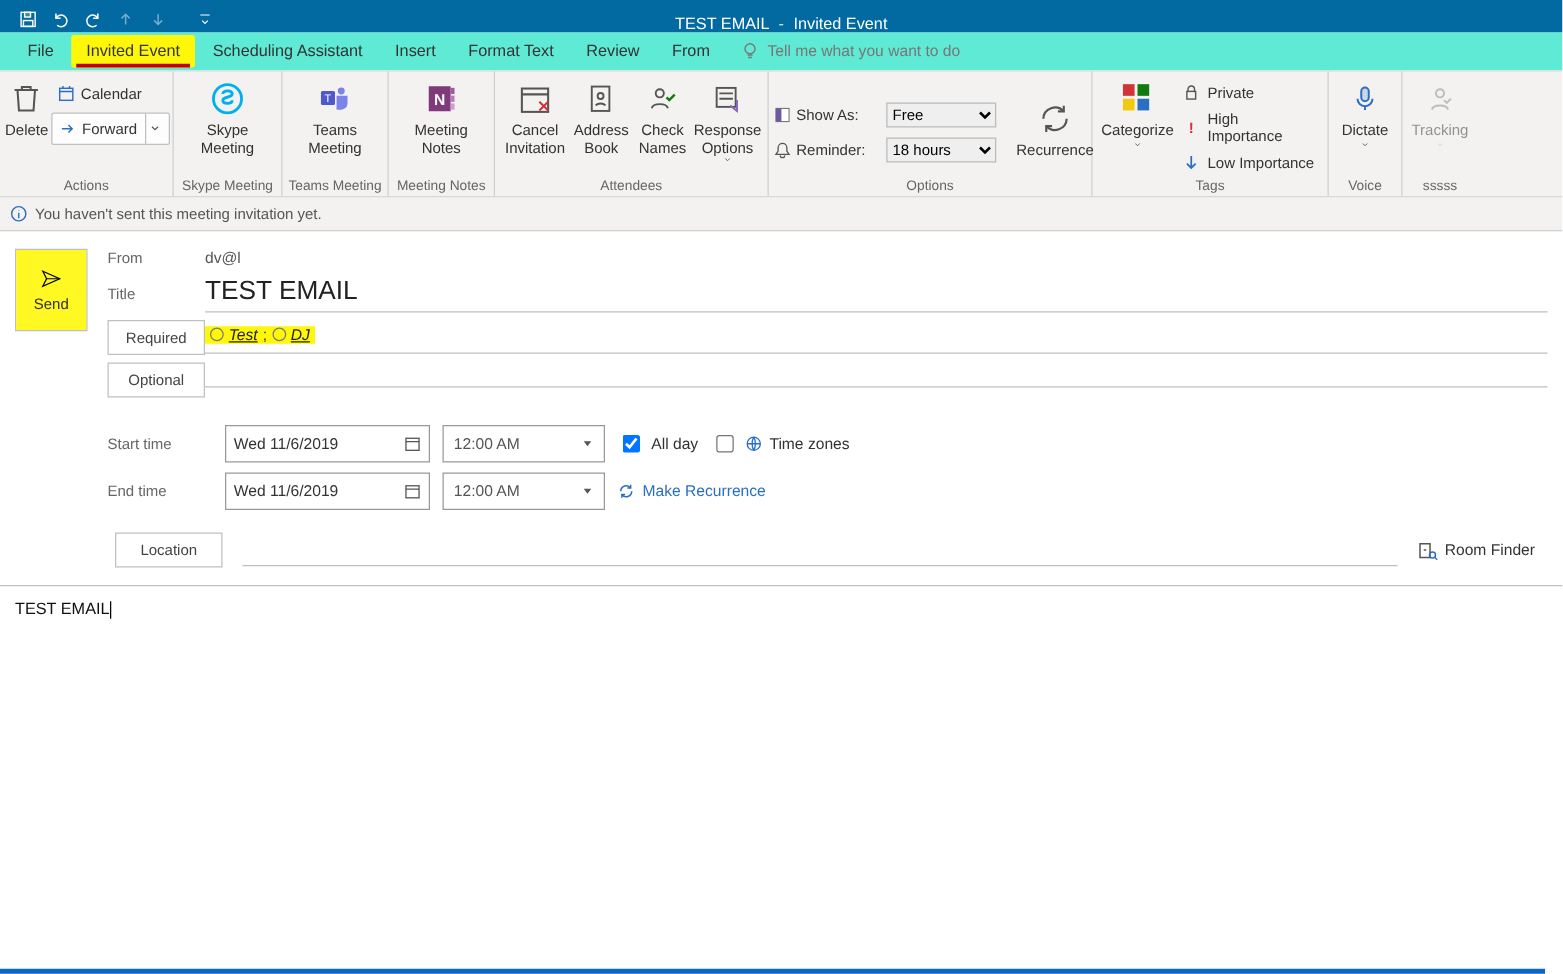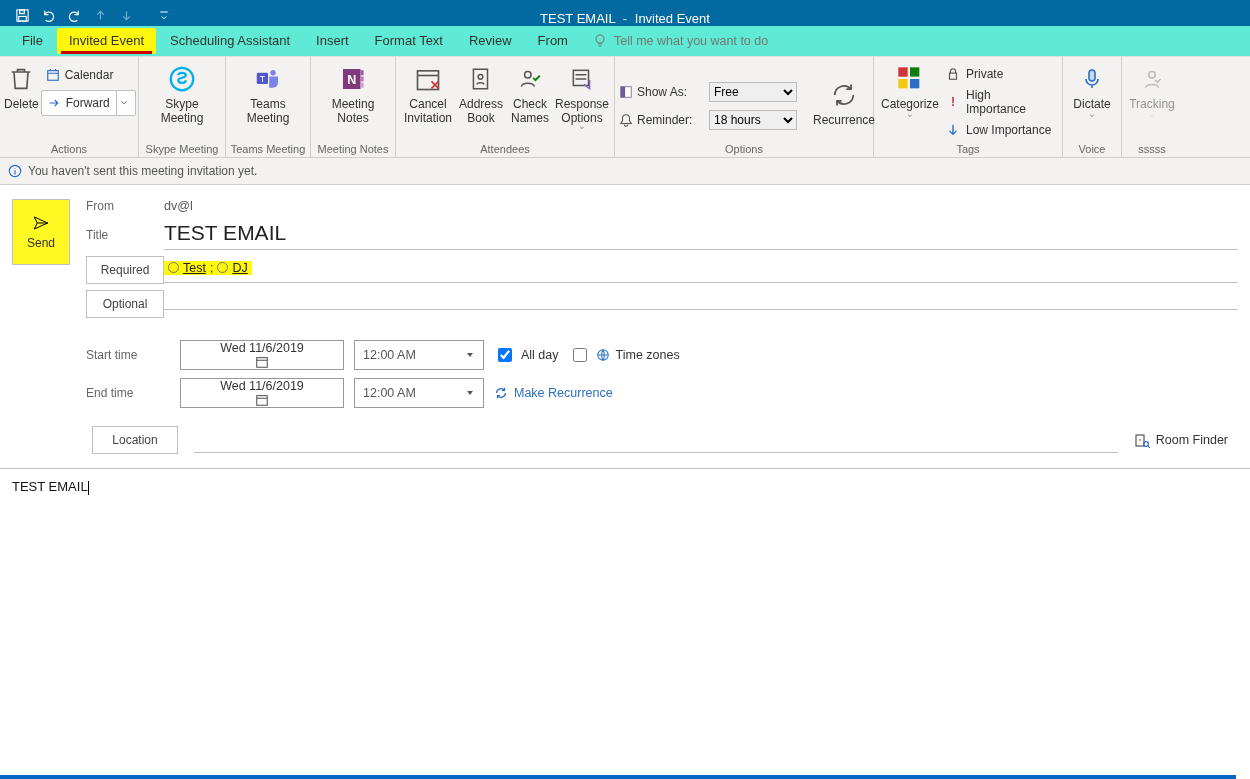--- a/index.html
+++ b/index.html
@@ -38,25 +38,25 @@
   .form-area { display:flex; padding:14px 12px 8px; gap:16px; }
   .send-box { width:56px; height:64px; border:1px solid #c0c0c0; display:flex; flex-direction:column; align-items:center; justify-content:center; gap:4px; position:relative; }
   .send-box .hl { position:absolute; inset:0; background:#fff70a; opacity:.9; z-index:0; }
   .send-box svg, .send-box span { position:relative; z-index:1; }
   .grid { flex:1; display:grid; grid-template-columns:78px 1fr; row-gap:6px; align-items:center; }
   .lbl { color:#666; font-size:12px; text-align:left; }
   .title-field { font-size:21px; color:#222; border-bottom:1px solid #c0c0c0; padding:2px 0 4px; }
   .btn-field { border:1px solid #c0c0c0; padding:6px 10px; font-size:12px; color:#444; text-align:center; }
   .pill-input { border-bottom:1px solid #c0c0c0; padding:4px 0 6px; }
   .recips { background:#fff70a; display:inline-flex; align-items:center; gap:4px; padding:0 4px; }
-  .recips a { color:#222; text-decoration:underline; }
+  .recips a { color:#222; text-decoration:underline;font-style:italic; }
   .status-dot { width:9px; height:9px; border:1px solid #7a7a7a; border-radius:50%; display:inline-block; }
 
   .dt-row { display:flex; align-items:center; gap:10px; }
-  .dt-row .date { border:1px solid #999; height:28px; width:150px; display:flex; align-items:center; justify-content:space-between; padding:0 6px; font-size:12.5px;flex-direction:column; }
+  .dt-row .date { border:1px solid #999; height:28px; width:150px; display:flex; align-items:center; justify-content:space-between; padding:0 6px; font-size:12.5px; }
   .dt-row .time { border:1px solid #999; height:28px; width:112px; display:flex; align-items:center; justify-content:space-between; padding:0 8px; font-size:12.5px; color:#555; }
   .chk { display:flex; align-items:center; gap:6px; font-size:12.5px; }
   .chk input { width:14px; height:14px; }
   .mk-rec { color:#2a6fc3; display:flex; align-items:center; gap:6px; }
   .loc-row-outer { display:flex; align-items:center; gap:16px; padding:6px 12px 8px 12px; }
   .loc-input { border-bottom:1px solid #c0c0c0; height:24px; flex:1; }
 
   .body-sep { border-top:1px solid #c0c0c0; }
   .body-area { padding:10px 12px; font-size:13px; color:#111; position:relative; }
   .cursor { border-right:1px solid #000; display:inline-block; height:14px; vertical-align:middle; margin-left:0px; }

